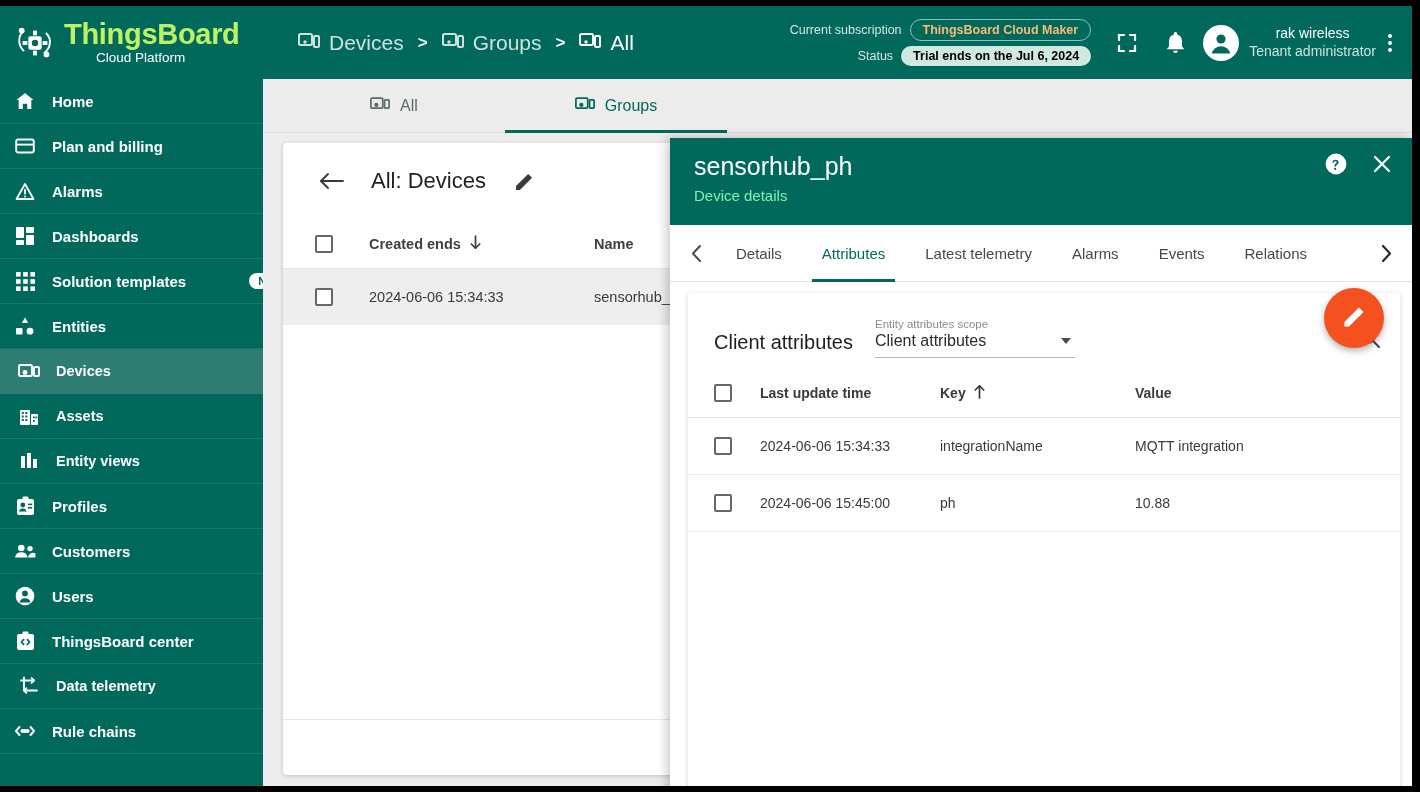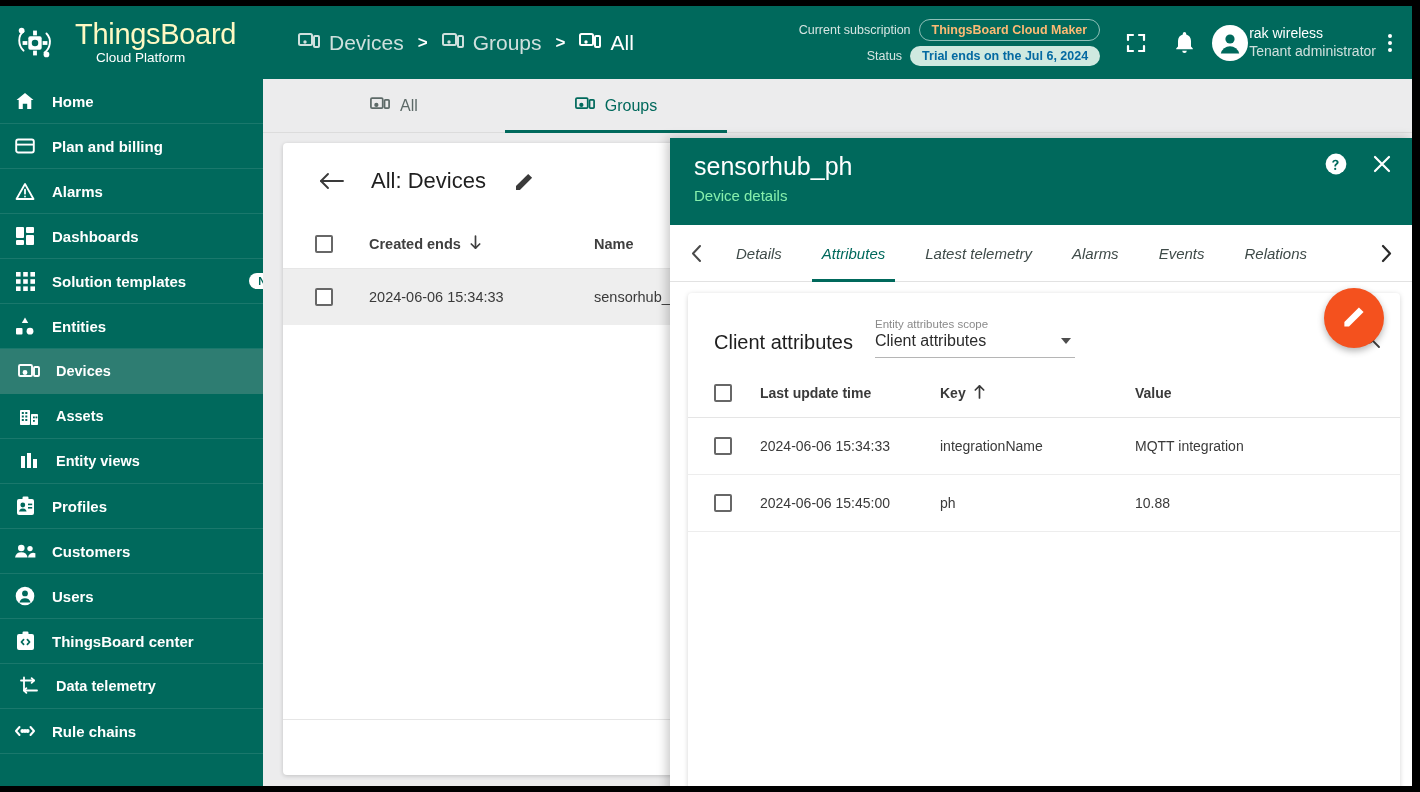--- a/index.html
+++ b/index.html
@@ -24,21 +24,21 @@
     display: flex; align-items: center;
   }
   .brand {
     width: 263px; height: 73px;
     display: flex; align-items: center; padding-left: 14px;
     flex-shrink: 0;
   }
   .brand-logo { width: 42px; height: 42px; flex-shrink: 0; }
   .brand-text { margin-left: 8px; line-height: 1; }
   .brand-name {
-    font-size: 29px; color: #fef9c3; font-weight: 400; letter-spacing: -0.3px; margin-left: 11px;
+    font-size: 29px; color: #bef264; font-weight: 700; letter-spacing: -0.3px;
   }
   .brand-sub {
     font-size: 13.5px; color: #ffffff; margin-top: 2px; padding-left: 32px;
   }
 
   .breadcrumb {
     display: flex; align-items: center; gap: 14px;
     margin-left: 35px; flex-shrink: 0;
   }
   .bc-item {
@@ -53,29 +53,29 @@
     display: flex; flex-direction: column; gap: 5px; align-items: flex-end;
     font-size: 12.5px; color: #d6e5e2;
   }
   .sub-row { display: flex; align-items: center; gap: 8px; }
   .chip-outline {
     border: 1px solid #8fc0b8; border-radius: 14px;
     padding: 3px 12px; color: #fdba74; font-size: 12.5px; font-weight: bold;
   }
   .chip-filled {
     background: #cfe9e0; border-radius: 14px;
-    padding: 3px 12px; color: #0369a1; font-size: 12.5px; font-weight: bold;
+    padding: 3px 12px; color: #000000; font-size: 12.5px; font-weight: bold;
   }
 
   .topright { display: flex; align-items: center; gap: 0; padding-right: 6px; }
   .ticon {
     width: 48px; height: 48px; display: flex; align-items: center;
     justify-content: center; cursor: pointer; color: #fff;
   }
-  .user-block { display: flex; align-items: center; gap: 1px; cursor: pointer; padding: 0 4px; }
+  .user-block { display: flex; align-items: center; gap: 10px; cursor: pointer; padding: 0 4px; text-align: center; }
   .avatar {
     width: 36px; height: 36px; border-radius: 50%; background: #ffffff;
     display: flex; align-items: center; justify-content: center; flex-shrink: 0;
   }
   .user-names { line-height: 1.25; }
   .user-name { font-size: 14px; color: #ffffff; }
   .user-role { font-size: 14px; color: #cfe0dd; }
   .dots { display: flex; flex-direction: column; gap: 3px; padding: 0 14px 0 8px; cursor: pointer; }
   .dots i { width: 4px; height: 4px; border-radius: 50%; background: #fff; display: block; }
 
@@ -191,21 +191,21 @@
     position: absolute; right: 28px; top: 150px;
     width: 60px; height: 60px; border-radius: 50%;
     background: #f4511e; z-index: 6;
     display: flex; align-items: center; justify-content: center;
     box-shadow: 0 3px 7px rgba(0,0,0,0.3); cursor: pointer;
   }
 
   .ptabs {
     height: 57px; display: flex; align-items: center;
     border-bottom: 1px solid #e2e2e2; background: #fff;
-    position: relative; padding: 0 6px; font-style: italic;
+    position: relative; padding: 0 6px;
   }
   .ptab-arrow { width: 40px; display: flex; align-items: center; justify-content: center; color: #4a4a4a; cursor: pointer; flex-shrink: 0; }
   .ptabs-scroll { flex: 1; display: flex; align-items: center; overflow: hidden; }
   .ptab {
     height: 57px; padding: 0 20px; display: flex; align-items: center;
     justify-content: center; font-size: 15px; color: #3f4b49;
     cursor: pointer; position: relative; white-space: nowrap;
   }
   .ptab.active { color: #00695c; font-weight: 500; }
   .ptab.active::after {

